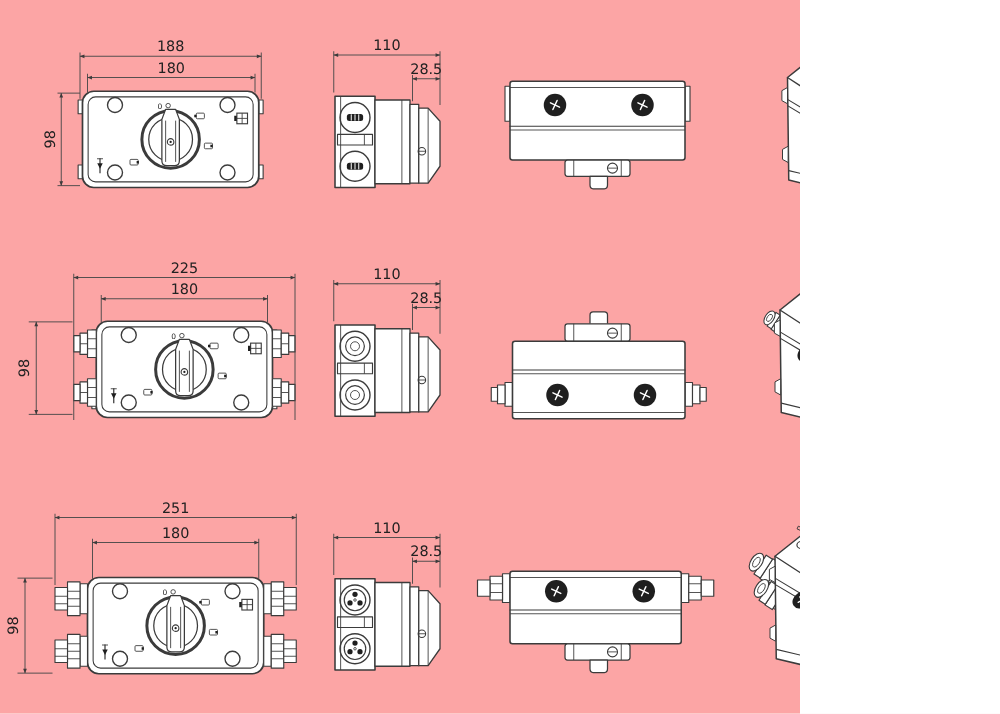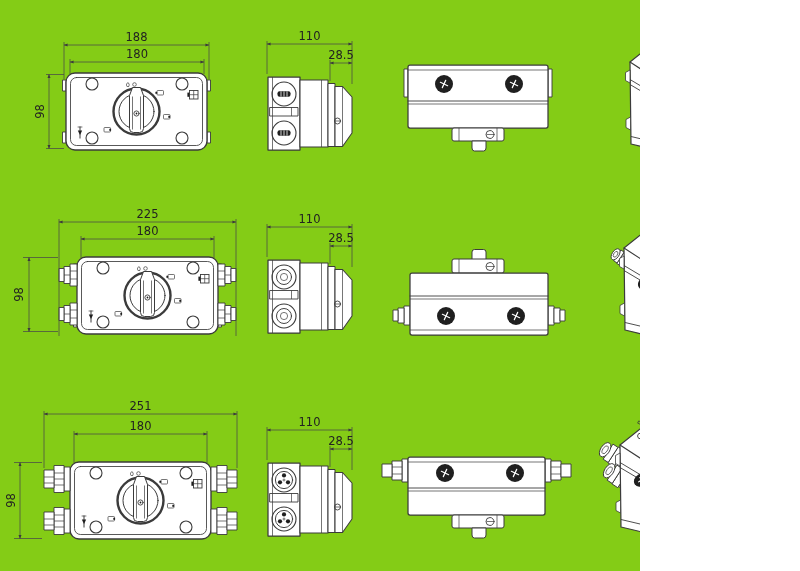--- a/index.html
+++ b/index.html
@@ -1,16 +1,16 @@
 <!DOCTYPE html>
 <html><head>
 <meta charset="utf-8">
 <style>
   html,body{margin:0;padding:0;background:#fff;}
-  .sheet{position:relative;width:640px;height:571px;background:#84cc16;overflow:hidden;
+  .sheet{position:relative;width:640px;height:571px;background:#fca5a5;overflow:hidden;
          font-family:"DejaVu Sans","Liberation Sans",sans-serif;}
   svg{display:block}
   .ln{stroke:#3b3b3b;stroke-width:1.1;fill:none;stroke-linecap:round;stroke-linejoin:round;}
   .lnf{stroke:#3b3b3b;stroke-width:1.2;fill:#ffffff;stroke-linejoin:round;}
   .thin{stroke:#3b3b3b;stroke-width:0.7;fill:none;}
   .dim{stroke:#4a4a4a;stroke-width:0.75;fill:none;}
   .dimtxt{font-size:11.5px;fill:#222;}
   .tiny{font-size:6px;fill:#222;}
   .dark{fill:#1f1f1f;stroke:none;}
   .wht{stroke:#ffffff;stroke-width:1.2;fill:none;stroke-linecap:round;}

